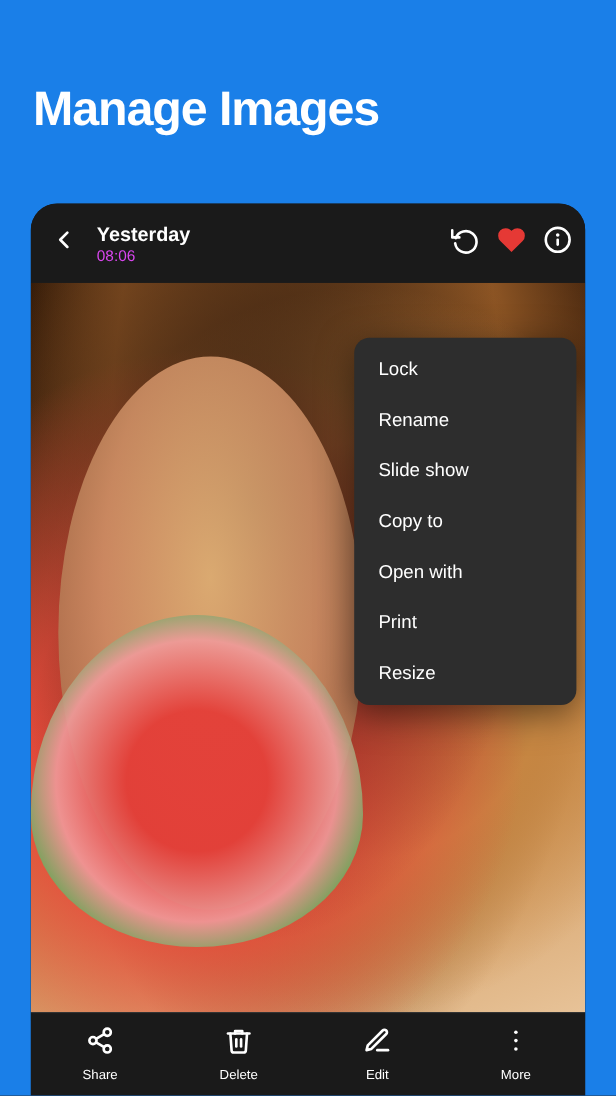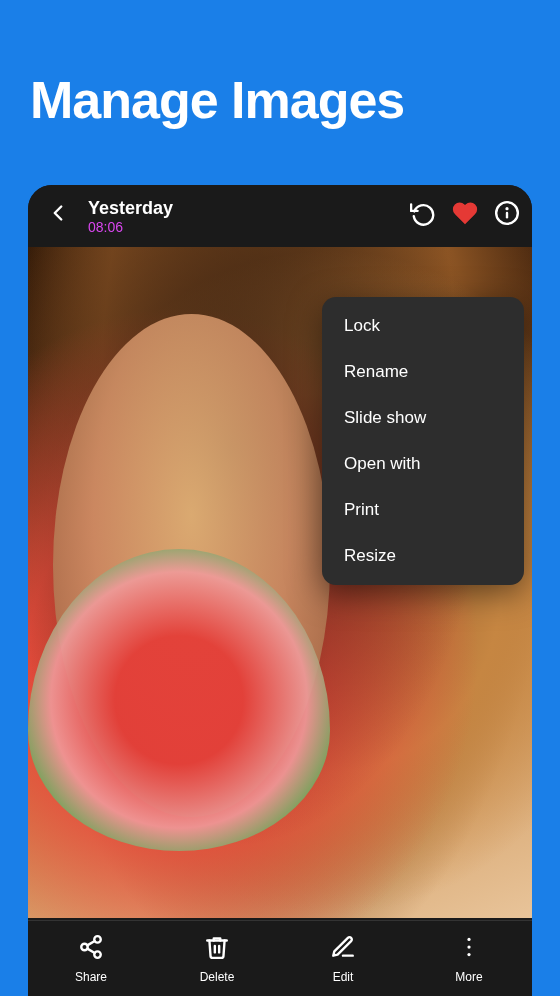--- a/index.html
+++ b/index.html
@@ -15,41 +15,41 @@
     
     .header-area {
       background: #1a7fe8;
       padding: 40px 30px 30px 30px;
       height: 190px;
       display: flex;
       align-items: center;
     }
     .header-title {
       color: white;
-      font-size: 52px;
+      font-size: 44px;
       font-weight: 900;
       letter-spacing: -1px;
     }
 
     
     .phone-frame {
       position: absolute;
       top: 185px;
       left: 28px;
       right: 28px;
       bottom: 0;
       background: #1a1a1a;
       border-radius: 24px 24px 0 0;
       overflow: hidden;
     }
 
     
     .photo-topbar {
       background: #1a1a1a;
-      height: 62px;
+      height: 72px;
       display: flex;
       align-items: center;
       padding: 0 12px;
       gap: 8px;
       position: relative;
       z-index: 10;
     }
     .back-btn {
       color: white;
       font-size: 26px;
@@ -237,20 +237,21 @@
   <div class="photo-area">
     <div class="photo-bg">
       <div class="face-oval"></div>
       <div class="watermelon"></div>
     </div>
 
     <div class="context-menu">
       <div class="menu-item">Lock</div>
       <div class="menu-item">Rename</div>
       <div class="menu-item">Slide show</div>
+      <div class="menu-item">Copy to</div>
       <div class="menu-item">Open with</div>
       <div class="menu-item">Print</div>
       <div class="menu-item">Resize</div>
     </div>
   </div>
 
   <div class="bottom-toolbar">
 
     <div class="toolbar-item">
       <div class="toolbar-icon-wrap">

